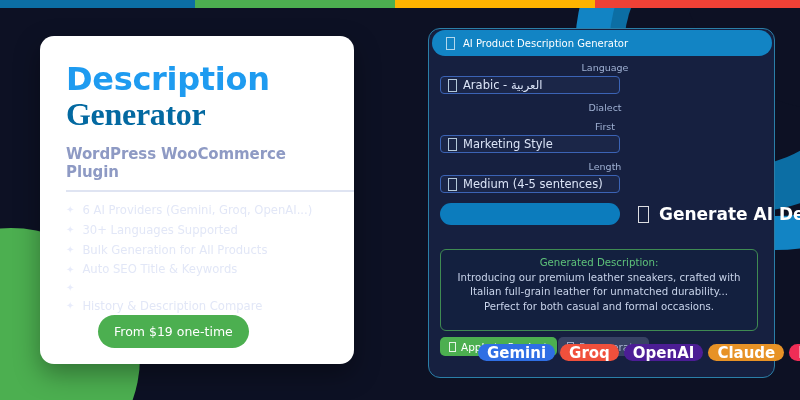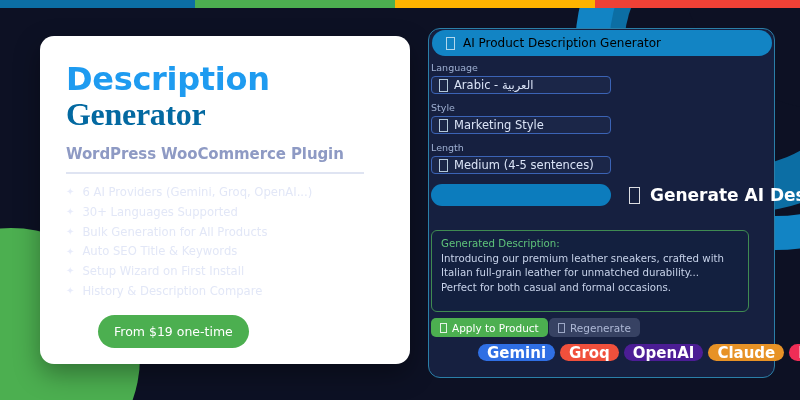--- a/index.html
+++ b/index.html
@@ -37,21 +37,21 @@
     top:-40px;right:-30px;width:150px;height:150px;
     background:#0d1124;border-radius:0 0 0 100%;
   }
   .blob-green{
     left:-118px;bottom:-86px;width:258px;height:258px;border-radius:50%;
     background:#4caf50;
   }
 
   
   .card{
-    position:absolute;left:40px;top:36px;width:370px;height:328px;
+    position:absolute;left:40px;top:36px;width:314px;height:328px;
     background:#ffffff;border-radius:14px;z-index:20;
     box-shadow:0 10px 26px rgba(0,0,0,.35);
     overflow:hidden;
   }
   .card-inner{padding:26px 26px 0 26px;}
   .h1{
     font-size:32px;font-weight:bold;line-height:1.08;letter-spacing:-.3px;
     margin:0;
   }
   .h1 .blue{color:#1e9bf0;display:block;}
@@ -78,27 +78,27 @@
   
   .panel{
     position:absolute;left:428px;top:28px;width:345px;height:348px;
     background:#162040;border:1px solid #2a7fa8;border-radius:12px;
     z-index:22;
   }
   .panel-head{
     position:absolute;left:432px;top:30px;width:340px;height:26px;
     background:#1284c4;border-radius:13px;z-index:24;
     display:flex;align-items:center;gap:8px;padding:0 14px;
-    box-sizing:border-box;color:#000000;font-size:12px;
+    box-sizing:border-box;color:#ffffff;font-size:10px;
   }
   .tofu{
     display:inline-block;width:7px;height:11px;
     border:1px solid #cfe6f5;opacity:.85;
   }
-  .panel-body{position:absolute;left:431px;top:62px;width:330px;z-index:25;}
+  .panel-body{position:absolute;left:440px;top:62px;width:330px;z-index:25;text-align:center;}
 
   .field{margin-bottom:8px;}
   .field-label{font-size:9.5px;color:#9fb0d2;margin-bottom:3px;}
   .field-box{
     width:180px;height:18px;box-sizing:border-box;
     border:1px solid #3b63b5;border-radius:4px;background:#1b2648;
     display:flex;align-items:center;gap:6px;padding:0 7px;
     color:#dbe4f7;font-size:11.5px;white-space:nowrap;
   }
   .gen-row{position:relative;height:32px;margin-top:6px;}
@@ -178,21 +178,20 @@
           <li>
             <span class="bullet">✦</span>
             <span>Bulk Generation for All Products</span>
           </li>
           <li>
             <span class="bullet">✦</span>
             <span>Auto SEO Title &amp; Keywords</span>
           </li>
           <li>
             <span class="bullet">✦</span>
-            <span>Setup Wizard on First Install</span>
           </li>
           <li>
             <span class="bullet">✦</span>
             <span>History &amp; Description Compare</span>
           </li>
         </ul>
     </div>
     <div class="price-badge">From $19 one-time</div>
   </div>
 
@@ -206,23 +205,24 @@
   <div class="panel-body">
     <div id="field-list">
         <div class="field">
           <div class="field-label">Language</div>
           <div class="field-box">
             <span class="tofu"></span>
             <span>Arabic - العربية</span>
           </div>
         </div>
         <div class="field">
-        </div>
-        <div class="field">
-          <div class="field-label">Style</div>
+          <div class="field-label">Dialect</div>
+        </div>
+        <div class="field">
+          <div class="field-label">First</div>
           <div class="field-box">
             <span class="tofu"></span>
             <span>Marketing Style</span>
           </div>
         </div>
         <div class="field">
           <div class="field-label">Length</div>
           <div class="field-box">
             <span class="tofu"></span>
             <span>Medium (4-5 sentences)</span>

